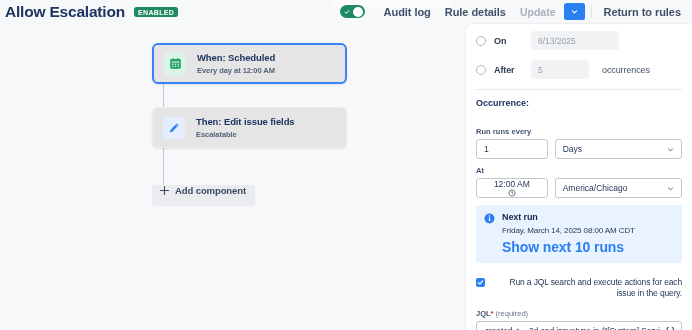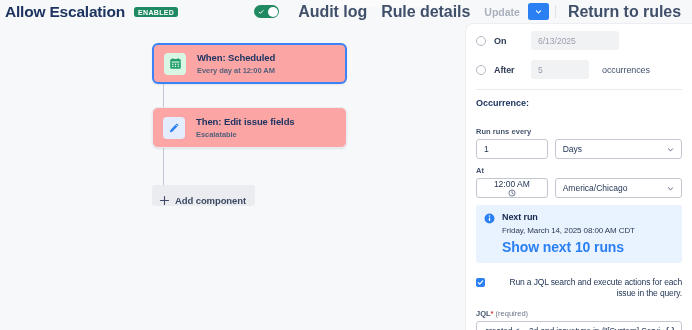--- a/index.html
+++ b/index.html
@@ -45,21 +45,21 @@
     position: relative; margin-right: 12px; flex: none;
   }
   .toggle .knob {
     position: absolute; right: 1.5px; top: 1.5px;
     width: 10px; height: 10px; border-radius: 50%; background: #ffffff;
   }
   .toggle .tick {
     position: absolute; left: 4px; top: 3.5px; width: 6px; height: 6px;
   }
   .hdr-link {
-    font-size: 16px; color: #40506b; font-weight: 600;
+    font-size: 11px; color: #40506b; font-weight: 600;
     padding: 3px 7px; white-space: nowrap; letter-spacing: -0.05px;
   }
   .btn-update {
     font-size: 10.5px; color: #a9b0bd; font-weight: 600;
     padding: 3px 7px; white-space: nowrap;
   }
   .btn-chevron {
     background: #2a7ff3; width: 21px; height: 17px; border-radius: 2.5px;
     display: flex; align-items: center; justify-content: center;
     margin: 0 1px;
@@ -70,21 +70,21 @@
 
   
   .canvas {
     position: absolute; left: 0; top: 23px; width: 465px; height: 307px;
     background: #f7f8f9;
   }
   .connector {
     position: absolute; background: #c3c9d4; width: 1px;
   }
   .node {
-    position: absolute; background: #fca5a5; border-radius: 6px;
+    position: absolute; background: #e5e5e5; border-radius: 6px;
     display: flex; align-items: center; padding: 0 10px;
   }
   .node-trigger {
     left: 152px; top: 20px; width: 195px; height: 41px;
     border: 2px solid #3b82f6;
     box-shadow: 0 1px 2px rgba(9,30,66,0.08);
   }
   .node-action {
     left: 152px; top: 84px; width: 195px; height: 41px;
     border: 1px solid #ebecf0;
@@ -96,21 +96,21 @@
   }
   .icon-green { background: #d9f5e4; }
   .icon-blue  { background: #e3edfd; }
   .node-text { margin-left: 11px; line-height: 1.25; }
   .node-title { font-size: 9.5px; font-weight: 700; color: #1d3461; letter-spacing: -0.1px;}
   .node-sub   { font-size: 7.5px; font-weight: 700; color: #55627c; margin-top: 2px; letter-spacing: -0.05px;}
 
   .add-component {
     position: absolute; left: 152px; top: 162px;
     background: #ebecf0; border-radius: 3px;
-    height: 21px; display: flex; align-items: flex-end; padding: 0 9px 0 7px;
+    height: 21px; display: flex; align-items: flex-start; padding: 0 9px 0 7px;
   }
   .add-component .plus-ico { width: 11px; height: 11px; flex: none; }
   .add-component .ac-label {
     font-size: 9.5px; font-weight: 600; color: #3c4a63; margin-left: 5px;
     white-space: nowrap; letter-spacing: -0.1px;
   }
 
   
   .panel {
     position: absolute; left: 465px; top: 23px; width: 227px; height: 307px;

